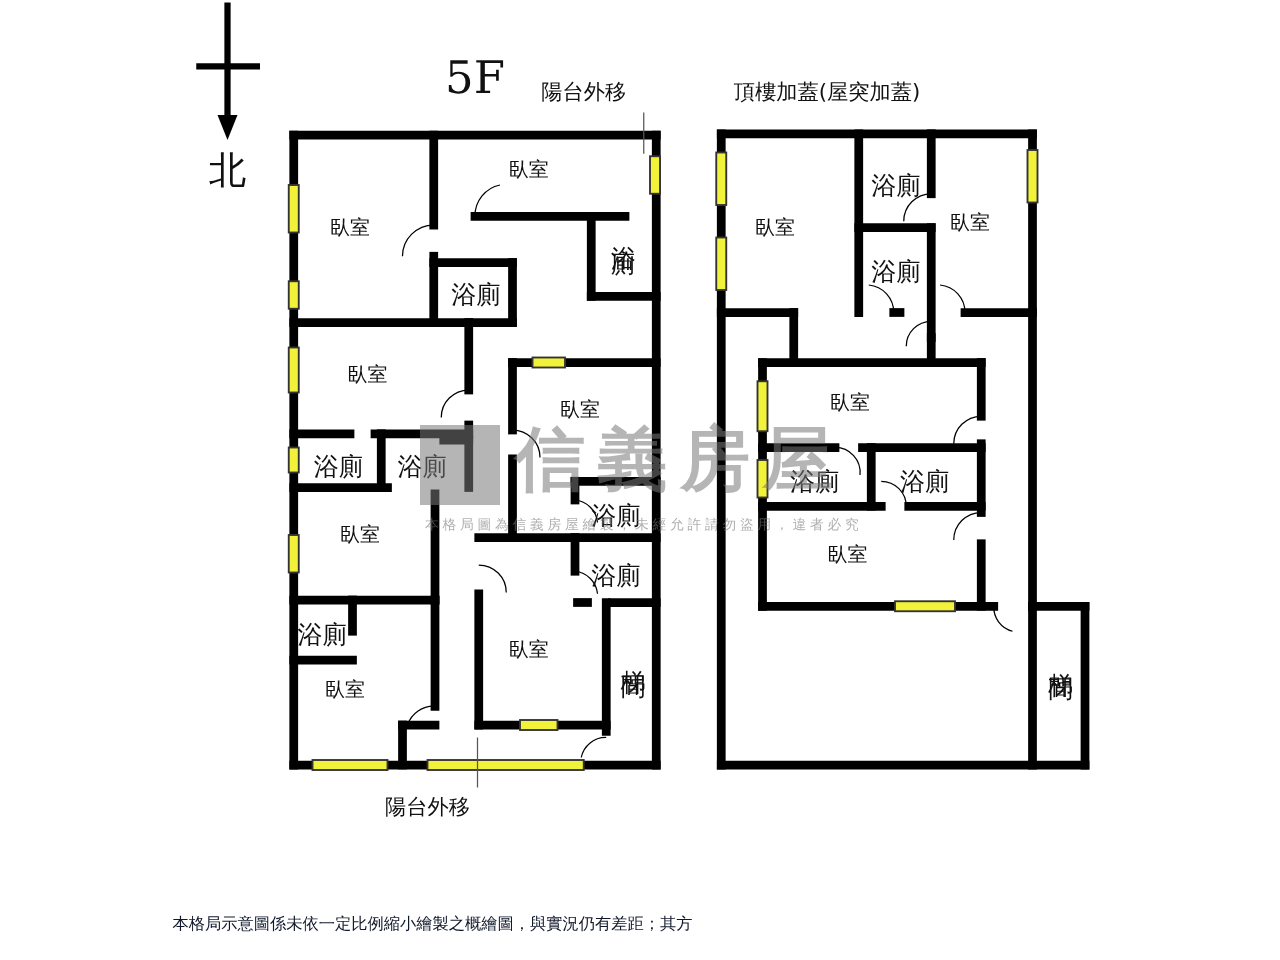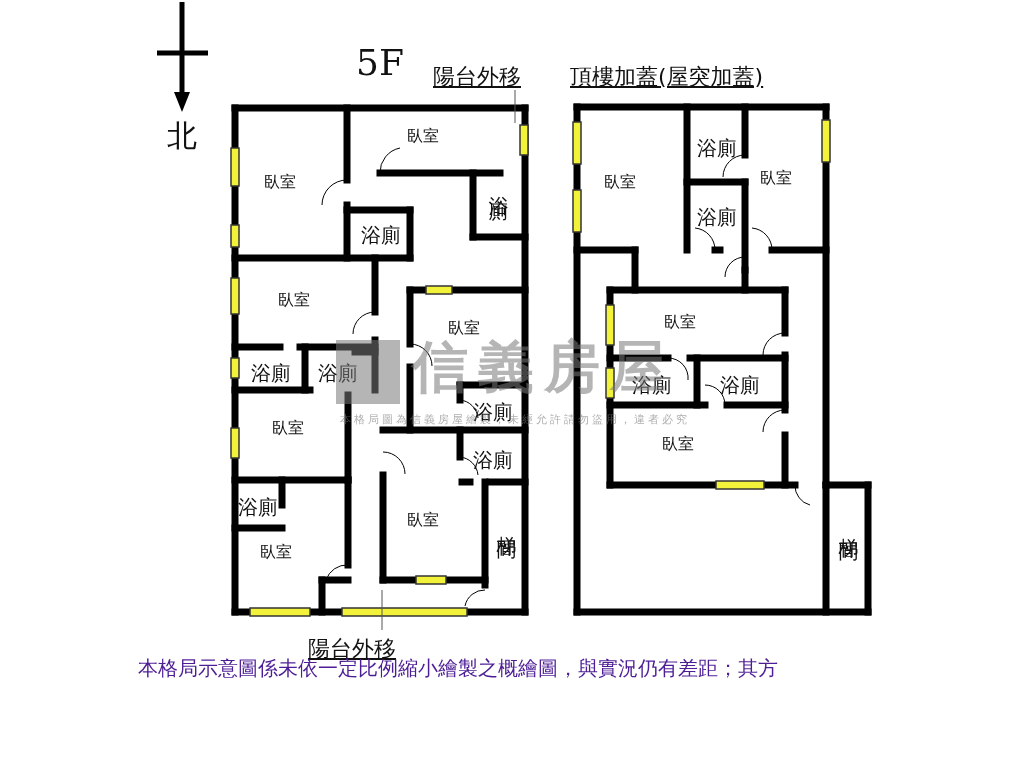--- a/index.html
+++ b/index.html
@@ -4,23 +4,23 @@
 <style>
   html, body { margin:0; padding:0; background:#ffffff; }
   body { width:1024px; height:768px; position:relative; overflow:hidden;
          font-family:"DejaVu Sans","Liberation Sans",sans-serif; color:#111; }
   .abs { position:absolute; }
   .label { position:absolute; font-family:"DejaVu Sans","Liberation Sans",sans-serif; color:#111; white-space:nowrap; }
   .room { font-size:16px; }
   .bath { font-size:20px; }
   .vert { writing-mode:vertical-rl; letter-spacing:4px; }
   .title5f { font-family:"DejaVu Serif","Liberation Serif",serif; font-size:36px; }
-  .heading { font-size:22px;text-decoration:underline; }
+  .heading { font-size:17px; }
   .north { font-size:30px; }
-  .disclaimer { position:absolute; left:138px; top:656px; width:780px; font-size:20px; line-height:24px; color:#4c1d95; }
+  .disclaimer { position:absolute; left:138px; top:728px; width:780px; font-size:13px; line-height:24px; color:#0f172a; }
   .disclaimer div { white-space:nowrap; }
   .wm-big { position:absolute; left:412px; top:330px; font-size:56px; color:rgba(120,120,120,0.55); letter-spacing:10px; font-weight:bold; }
   .wm-small { position:absolute; left:340px; top:412px; font-size:11px; color:rgba(120,120,120,0.6); letter-spacing:3px; }
   svg { position:absolute; left:0; top:0; }
 </style>
 </head>
 <body>
 
 <svg width="1024" height="768" viewBox="0 0 1024 768">
   <g stroke="#000" stroke-width="5" fill="#000">
@@ -164,21 +164,21 @@
 <div class="label bath" style="left:251px;top:360px;">浴廁</div>
 <div class="label bath" style="left:318px;top:360px;">浴廁</div>
 <div class="label bath" style="left:473px;top:399px;">浴廁</div>
 <div class="label room" style="left:272px;top:418px;">臥室</div>
 <div class="label bath" style="left:473px;top:447px;">浴廁</div>
 <div class="label bath" style="left:238px;top:494px;">浴廁</div>
 <div class="label room" style="left:407px;top:510px;">臥室</div>
 <div class="label room" style="left:260px;top:542px;">臥室</div>
 <div class="label bath vert" style="left:494px;top:520px;">梯間</div>
 
-<div class="label heading" style="left:570px;top:62px;">頂樓加蓋(屋突加蓋)</div>
+<div class="label heading" style="left:587px;top:62px;">頂樓加蓋(屋突加蓋)</div>
 <div class="label room" style="left:604px;top:172px;">臥室</div>
 <div class="label bath" style="left:697px;top:135px;">浴廁</div>
 <div class="label room" style="left:760px;top:168px;">臥室</div>
 <div class="label bath" style="left:697px;top:204px;">浴廁</div>
 <div class="label room" style="left:664px;top:312px;">臥室</div>
 <div class="label bath" style="left:632px;top:372px;">浴廁</div>
 <div class="label bath" style="left:720px;top:372px;">浴廁</div>
 <div class="label room" style="left:662px;top:434px;">臥室</div>
 <div class="label bath vert" style="left:836px;top:522px;">梯間</div>
 

